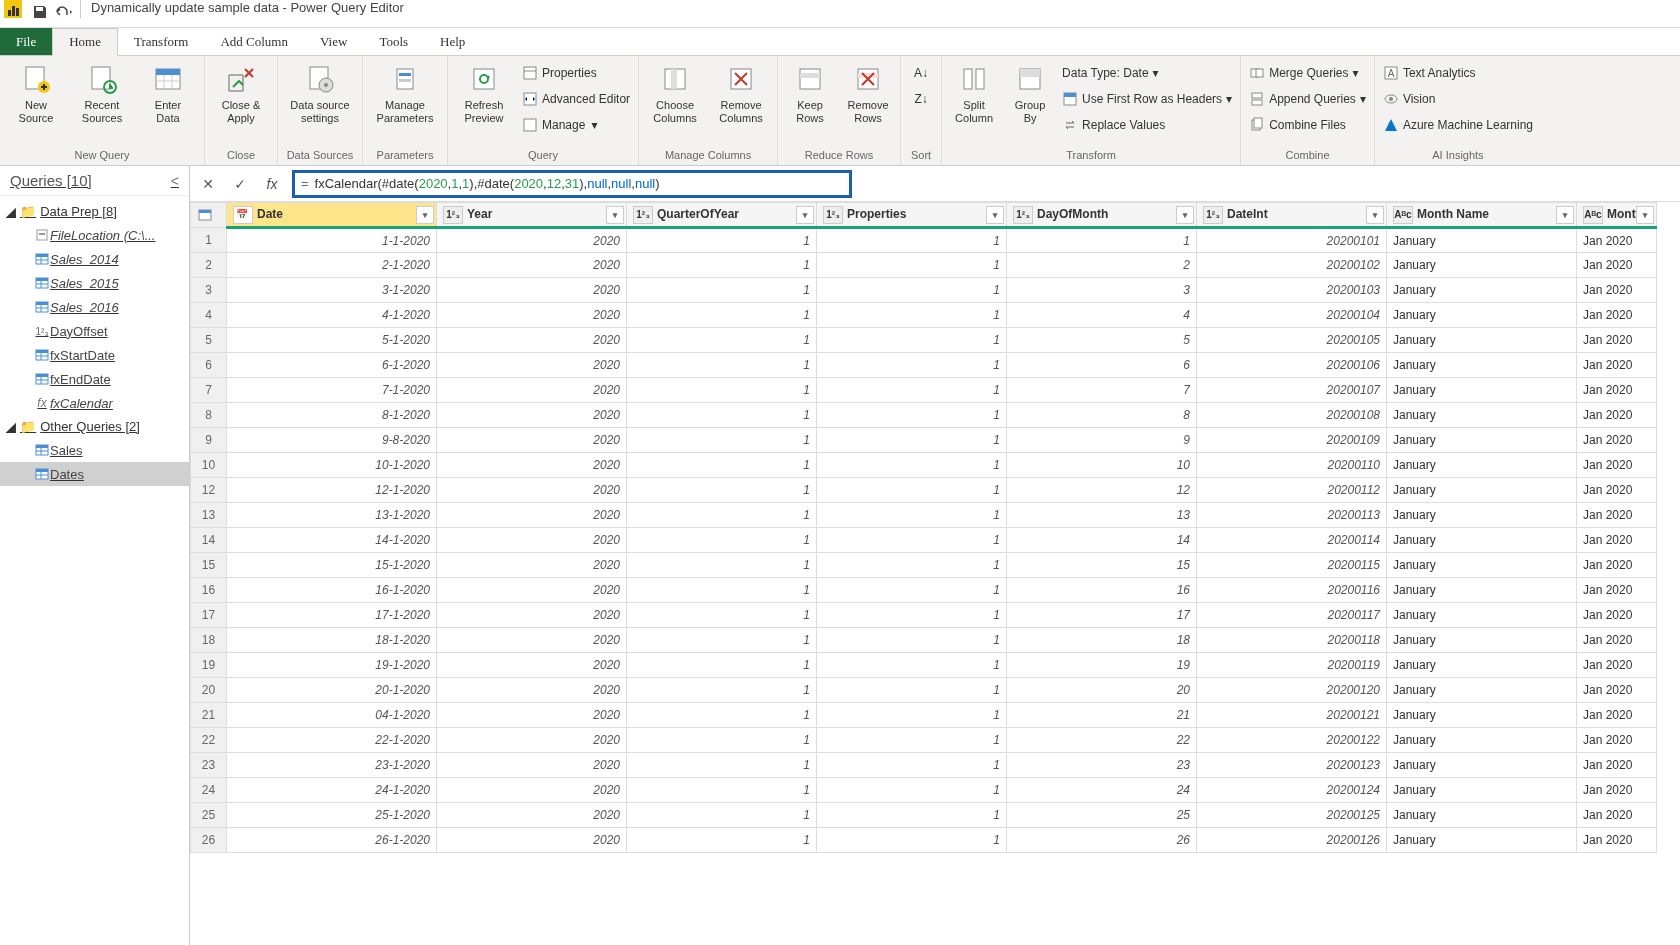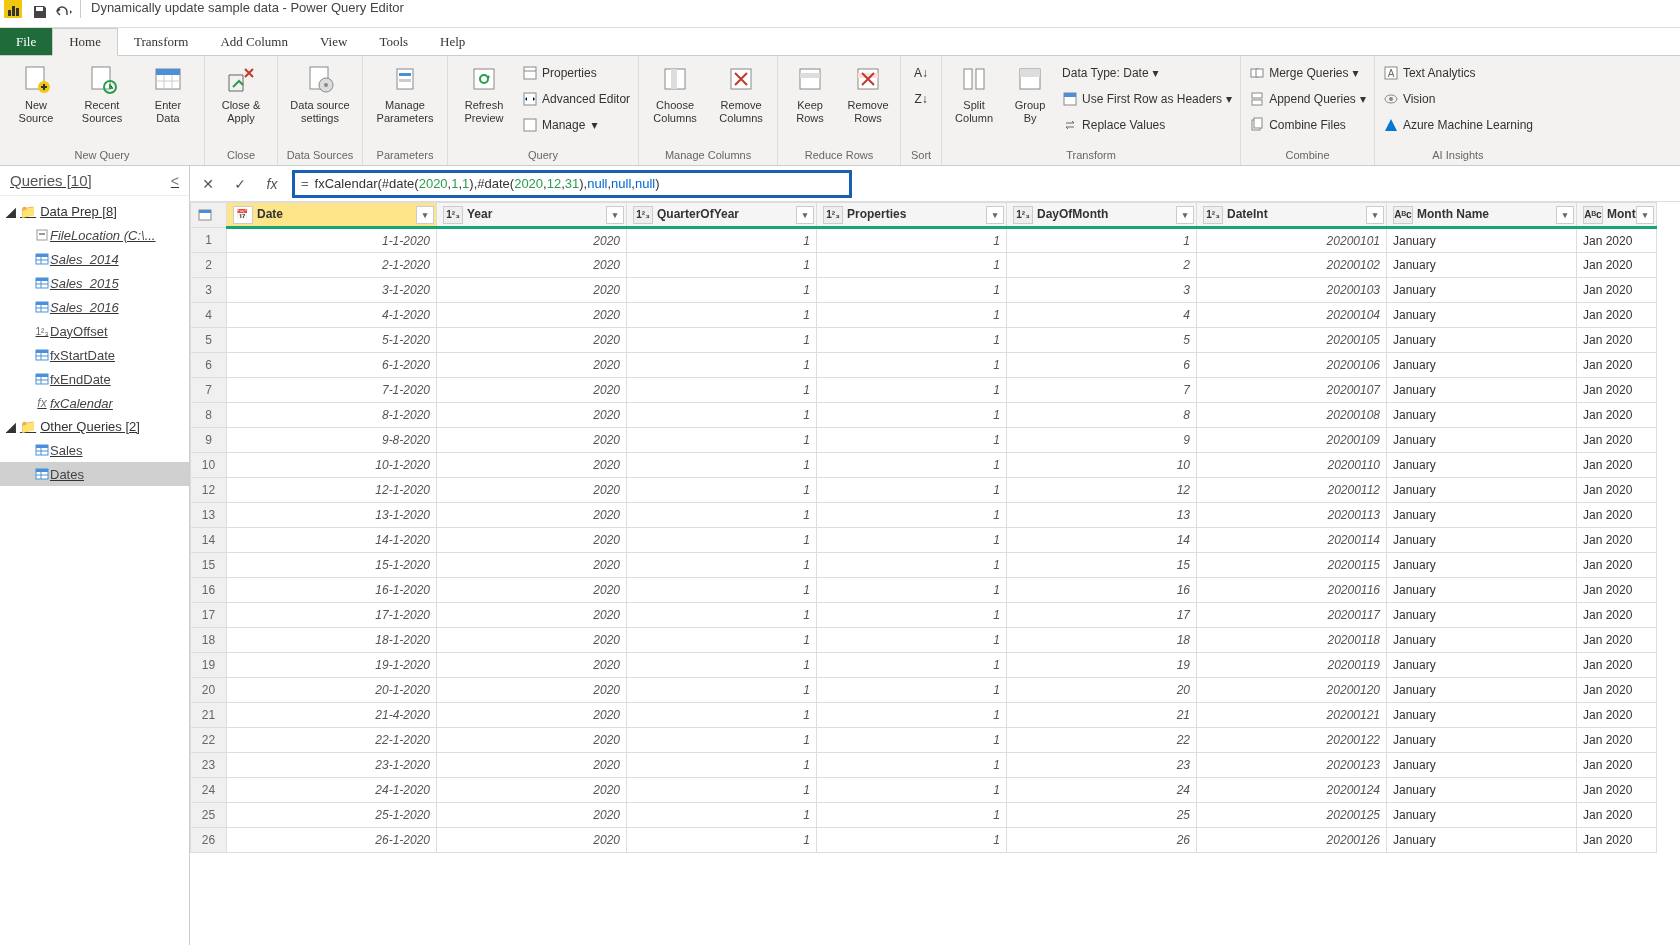--- a/index.html
+++ b/index.html
@@ -810,21 +810,21 @@
               <td class=" italic">2020</td>
               <td class=" italic">1</td>
               <td class=" italic">1</td>
               <td class=" italic">20</td>
               <td class=" italic">20200120</td>
               <td class="left">January</td>
               <td class="left">Jan 2020</td>
             </tr>
             <tr>
               <td class="rownum">21</td>
-              <td class="italic">21-4-2020</td>
+              <td class="italic">04-1-2020</td>
               <td class=" italic">2020</td>
               <td class=" italic">1</td>
               <td class=" italic">1</td>
               <td class=" italic">21</td>
               <td class=" italic">20200121</td>
               <td class="left">January</td>
               <td class="left">Jan 2020</td>
             </tr>
             <tr>
               <td class="rownum">22</td>

